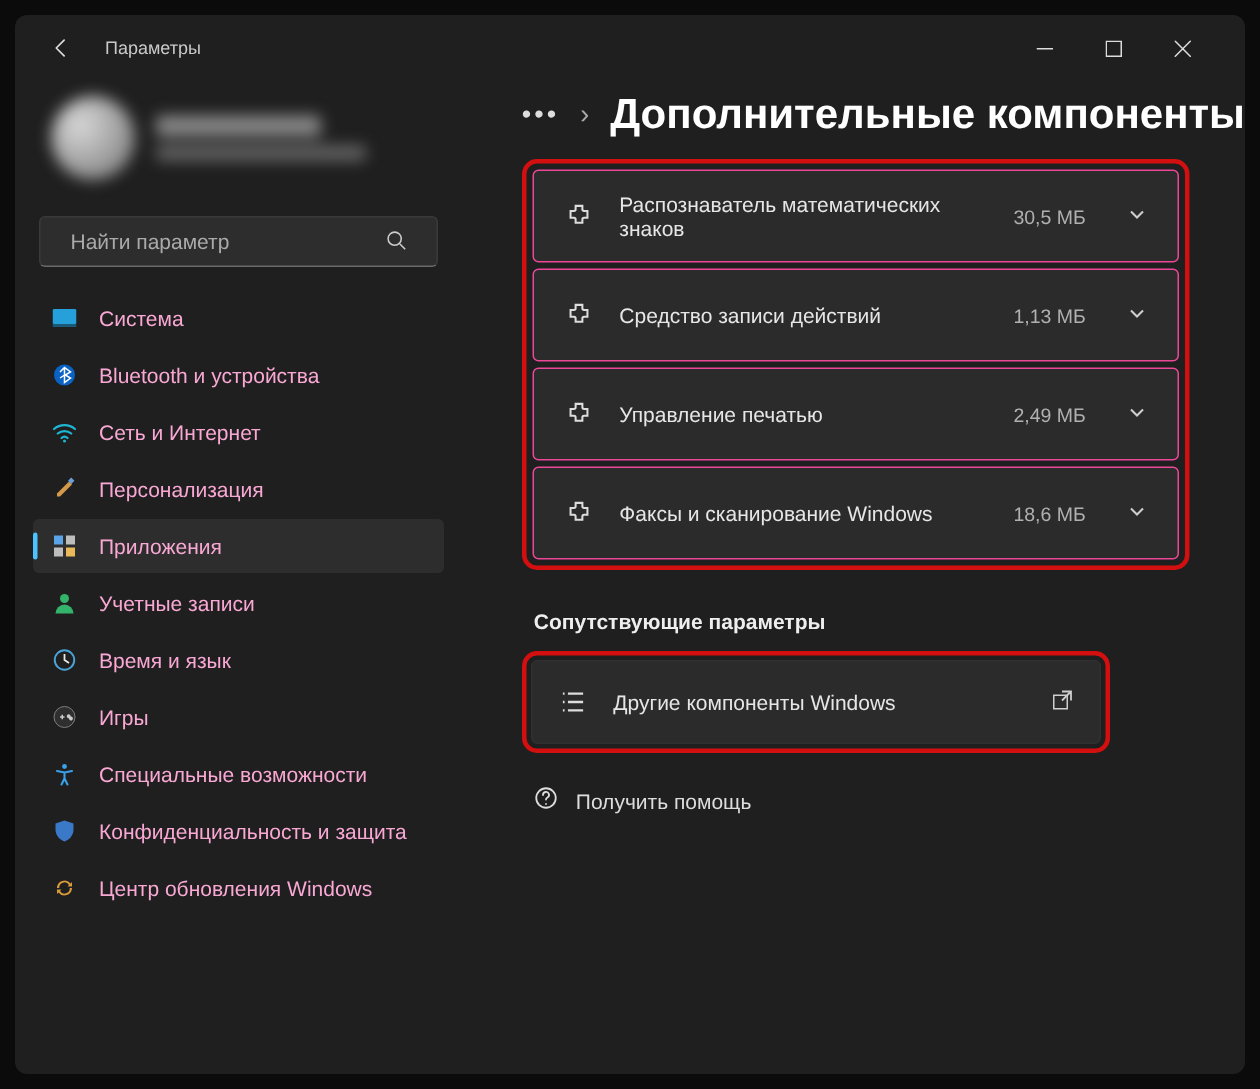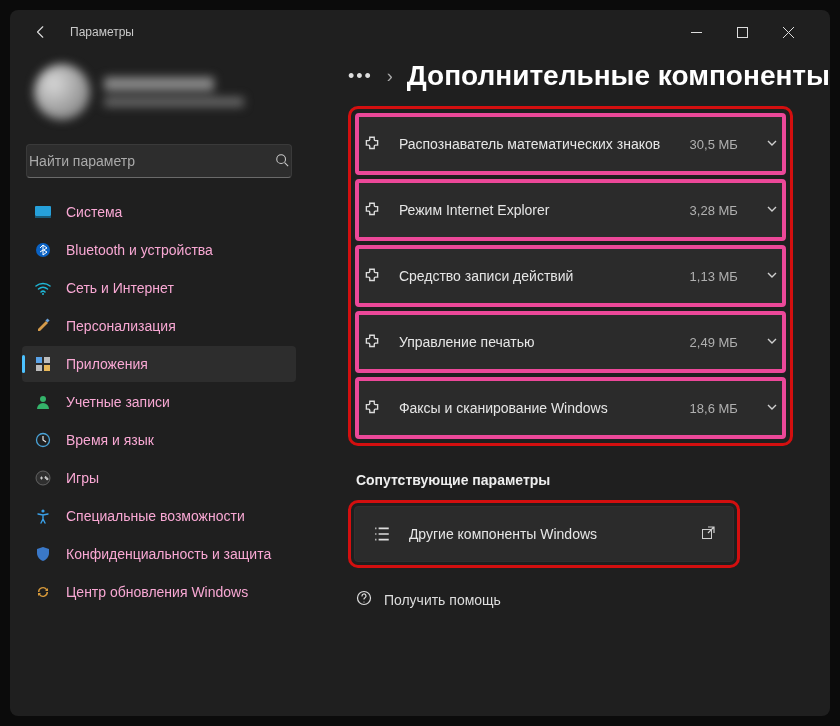--- a/index.html
+++ b/index.html
@@ -52,21 +52,21 @@
   .profile-text .line1 { height: 14px; width: 110px; background:#888; border-radius:3px; margin-bottom:6px;}
   .profile-text .line2 { height: 10px; width: 140px; background:#666; border-radius:3px;}
   .search {
     margin: 6px 4px 16px 4px;
     height: 34px;
     background: #2d2d2d;
     border: 1px solid #3a3a3a;
     border-bottom: 1px solid #6a6a6a;
     border-radius: 4px;
     display: flex; align-items: center;
-    padding: 0 2px;
+    padding: 0 20px;
     color: #aaa;
   }
   .search input {
     flex: 1; background: transparent; border: 0; outline: 0;
     color: #ddd; font-size: 14px;
   }
   .search input::placeholder { color: #aaa; }
   .search .sicon { font-size: 14px; color: #ccc; }
   .nav { display: flex; flex-direction: column; gap: 2px; }
   .nav-item {
@@ -92,24 +92,24 @@
 
   .features {
     padding: 4px;
     border: 3px solid #d30f0f;
     border-radius: 10px;
     width: 445px;
   }
   .feature-row {
     height: 62px;
     background: #2b2b2b;
-    border: 4px solid #ec4899;
+    border: 1px solid #ec4899;
     border-radius: 4px;
     display: flex; align-items: center;
-    padding: 0 4px;
+    padding: 0 21px;
     gap: 18px;
     margin-bottom: 4px;
   }
   .feature-row:last-child { margin-bottom: 0; }
   .feat-icon { width: 18px; height: 18px; display:flex; align-items:center; justify-content:center; }
   .feat-label { flex: 1; font-size: 14px; color: #e6e6e6; }
   .feat-size { font-size: 13px; color: #b0b0b0; margin-right: 10px; }
   .chev { color: #cfcfcf; font-size: 14px; }
 
   .section-title { font-size: 14px; font-weight: 600; margin: 26px 0 12px 8px; color: #eee; }
@@ -304,32 +304,20 @@
           <span class="chev"><svg width="12" height="12" viewBox="0 0 12 12">
                 <path d="M2 4l4 4 4-4" stroke="#cfcfcf" stroke-width="1.4" fill="none"></path>
               </svg></span>
         </div>
         <div class="feature-row">
           <span class="feat-icon">
               <svg viewBox="0 0 16 16">
                 <path d="M6 2h4v2a1 1 0 0 0 1 1h2v4h-2a1 1 0 0 0-1 1v2H6v-2a1 1 0 0 0-1-1H3V5h2a1 1 0 0 0 1-1z" fill="none" stroke="#ddd" stroke-width="1.2"></path>
               </svg>
             </span>
-          <span class="feat-label">Режим Internet Explorer</span>
-          <span class="feat-size">3,28 МБ</span>
-          <span class="chev"><svg width="12" height="12" viewBox="0 0 12 12">
-                <path d="M2 4l4 4 4-4" stroke="#cfcfcf" stroke-width="1.4" fill="none"></path>
-              </svg></span>
-        </div>
-        <div class="feature-row">
-          <span class="feat-icon">
-              <svg viewBox="0 0 16 16">
-                <path d="M6 2h4v2a1 1 0 0 0 1 1h2v4h-2a1 1 0 0 0-1 1v2H6v-2a1 1 0 0 0-1-1H3V5h2a1 1 0 0 0 1-1z" fill="none" stroke="#ddd" stroke-width="1.2"></path>
-              </svg>
-            </span>
           <span class="feat-label">Средство записи действий</span>
           <span class="feat-size">1,13 МБ</span>
           <span class="chev"><svg width="12" height="12" viewBox="0 0 12 12">
                 <path d="M2 4l4 4 4-4" stroke="#cfcfcf" stroke-width="1.4" fill="none"></path>
               </svg></span>
         </div>
         <div class="feature-row">
           <span class="feat-icon">
               <svg viewBox="0 0 16 16">
                 <path d="M6 2h4v2a1 1 0 0 0 1 1h2v4h-2a1 1 0 0 0-1 1v2H6v-2a1 1 0 0 0-1-1H3V5h2a1 1 0 0 0 1-1z" fill="none" stroke="#ddd" stroke-width="1.2"></path>

